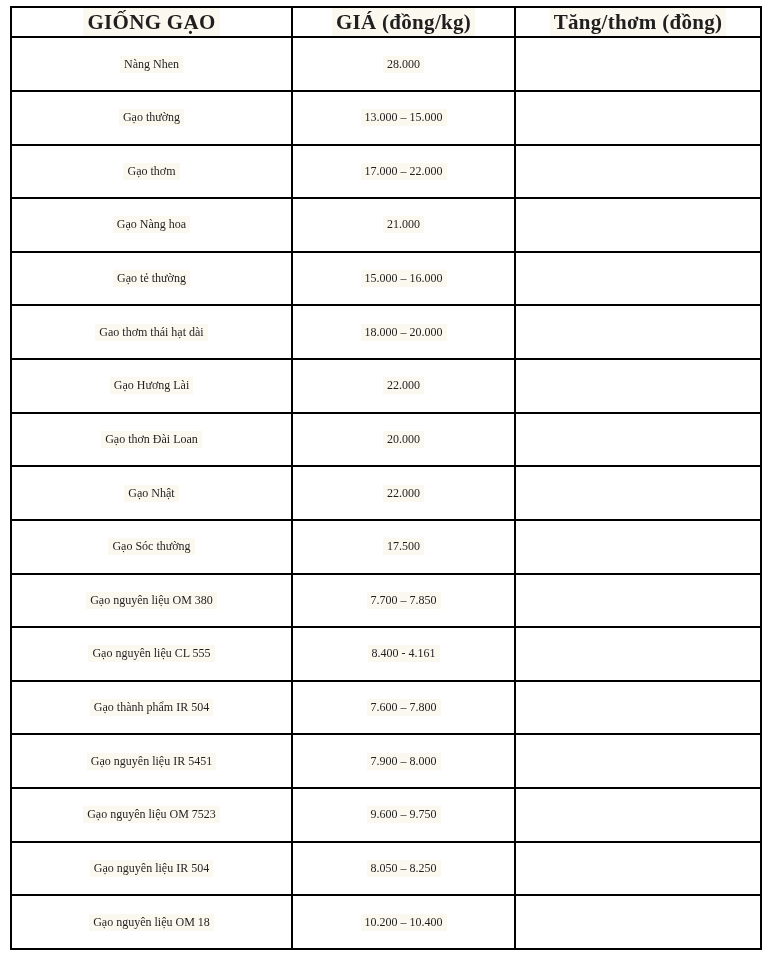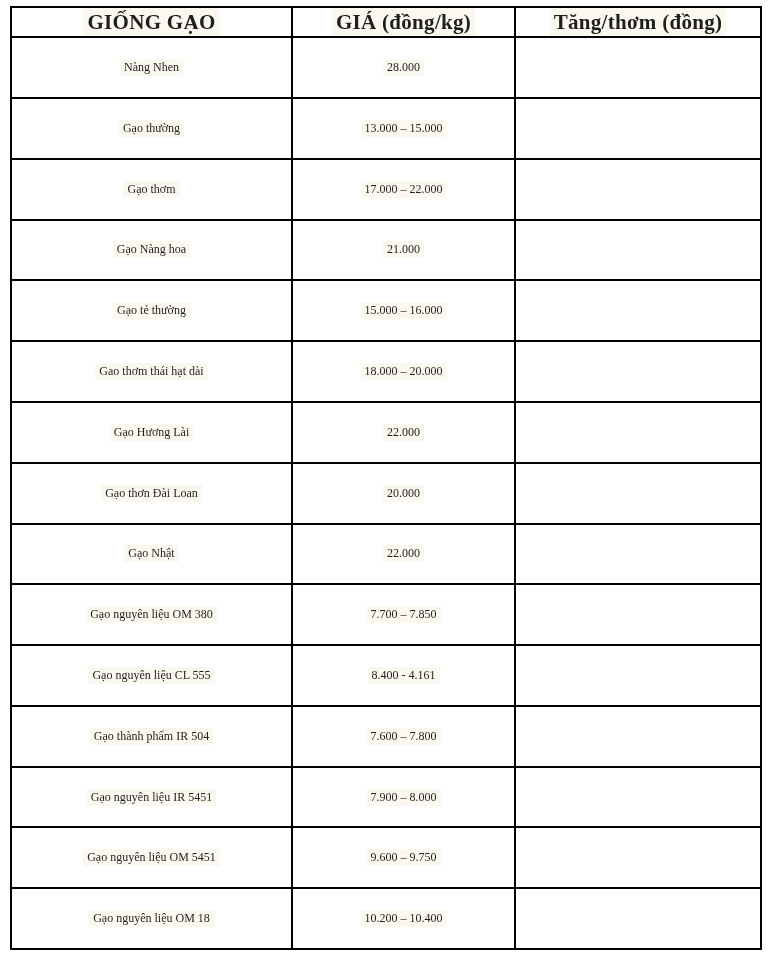--- a/index.html
+++ b/index.html
@@ -116,42 +116,52 @@
           <td><span class="hl">Gạo thơn Đài Loan</span></td>
           <td><span class="hl">20.000</span></td>
           <td></td>
         </tr>
         <tr>
           <td><span class="hl">Gạo Nhật</span></td>
           <td><span class="hl">22.000</span></td>
           <td></td>
         </tr>
         <tr>
+          <td><span class="hl">Gạo Sóc thường</span></td>
+          <td><span class="hl">17.500</span></td>
+          <td></td>
+        </tr>
+        <tr>
           <td><span class="hl">Gạo nguyên liệu OM 380</span></td>
           <td><span class="hl">7.700 – 7.850</span></td>
           <td></td>
         </tr>
         <tr>
           <td><span class="hl">Gạo nguyên liệu CL 555</span></td>
           <td><span class="hl">8.400 - 4.161</span></td>
           <td></td>
         </tr>
         <tr>
           <td><span class="hl">Gạo thành phẩm IR 504</span></td>
           <td><span class="hl">7.600 – 7.800</span></td>
           <td></td>
         </tr>
         <tr>
           <td><span class="hl">Gạo nguyên liệu IR 5451</span></td>
           <td><span class="hl">7.900 – 8.000</span></td>
           <td></td>
         </tr>
         <tr>
-          <td><span class="hl">Gạo nguyên liệu OM 5451</span></td>
+          <td><span class="hl">Gạo nguyên liệu OM 7523</span></td>
           <td><span class="hl">9.600 – 9.750</span></td>
+          <td></td>
+        </tr>
+        <tr>
+          <td><span class="hl">Gạo nguyên liệu IR 504</span></td>
+          <td><span class="hl">8.050 – 8.250</span></td>
           <td></td>
         </tr>
         <tr>
           <td><span class="hl">Gạo nguyên liệu OM 18</span></td>
           <td><span class="hl">10.200 – 10.400</span></td>
           <td></td>
         </tr>
       </tbody>
   </table>
 </div>

